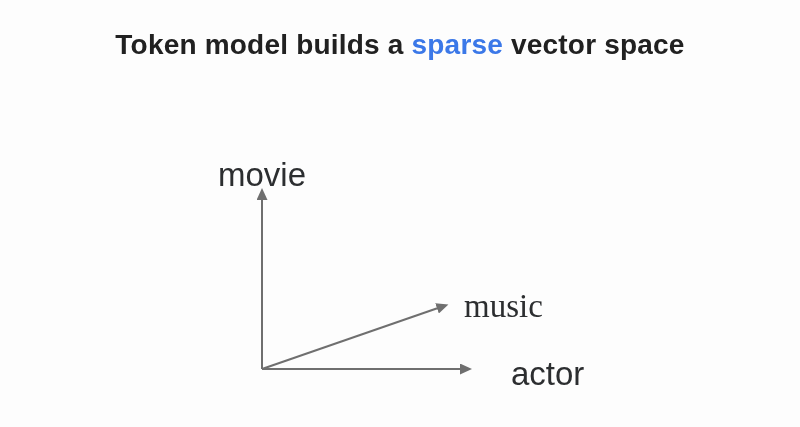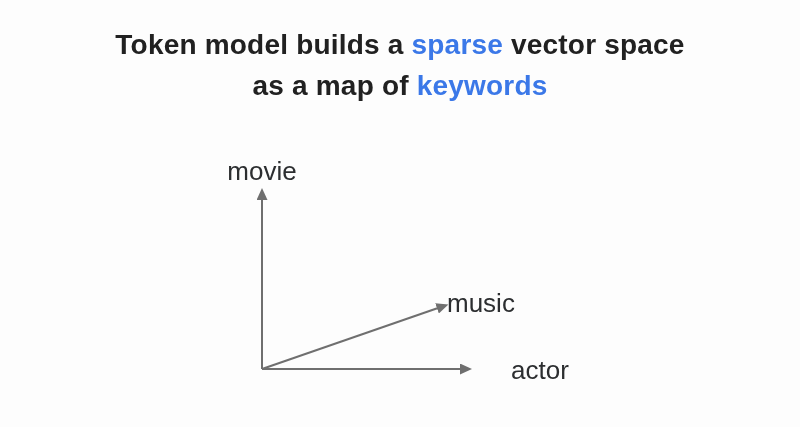--- a/index.html
+++ b/index.html
@@ -38,37 +38,36 @@
     width: 800px; height: 427px;
   }
   .axis-line {
     stroke: var(--axis-gray);
     stroke-width: 2;
     fill: none;
   }
   .arrowhead-fill { fill: var(--axis-gray); }
   .axis-label {
     position: absolute;
-    font-size: 26px;
+    font-size: 33px;
     font-weight: 400;
     color: var(--label-text);
     white-space: nowrap;
   }
   .label-movie { left: 262px; top: 156px; transform: translateX(-50%); }
-  .label-music { left: 447px; top: 288px; }
+  .label-music { left: 464px; top: 288px; font-family: Liberation Serif, serif; }
   .label-actor { left: 487px; top: 355px; margin-left: 24px; }
 </style>
 </head>
 <body>
 
 <div class="slide">
 
   <div class="title">
     <div><span>Token model builds a </span><span class="accent">sparse</span><span> vector space</span></div>
-    <div><span>as a map of </span><span class="accent">keywords</span></div>
   </div>
 
   <svg class="diagram-svg" viewBox="0 0 800 427">
     <defs>
       <marker id="arrow" markerUnits="userSpaceOnUse" markerWidth="13" markerHeight="11" refX="1" refY="5.5" orient="auto">
         <path class="arrowhead-fill" d="M0,0 L12,5.5 L0,11 Z"></path>
       </marker>
     </defs>
     <line class="axis-line" x1="262" y1="369" x2="262" y2="199" marker-end="url(#arrow)"></line>
     <line class="axis-line" x1="262" y1="369" x2="461" y2="369" marker-end="url(#arrow)"></line>

